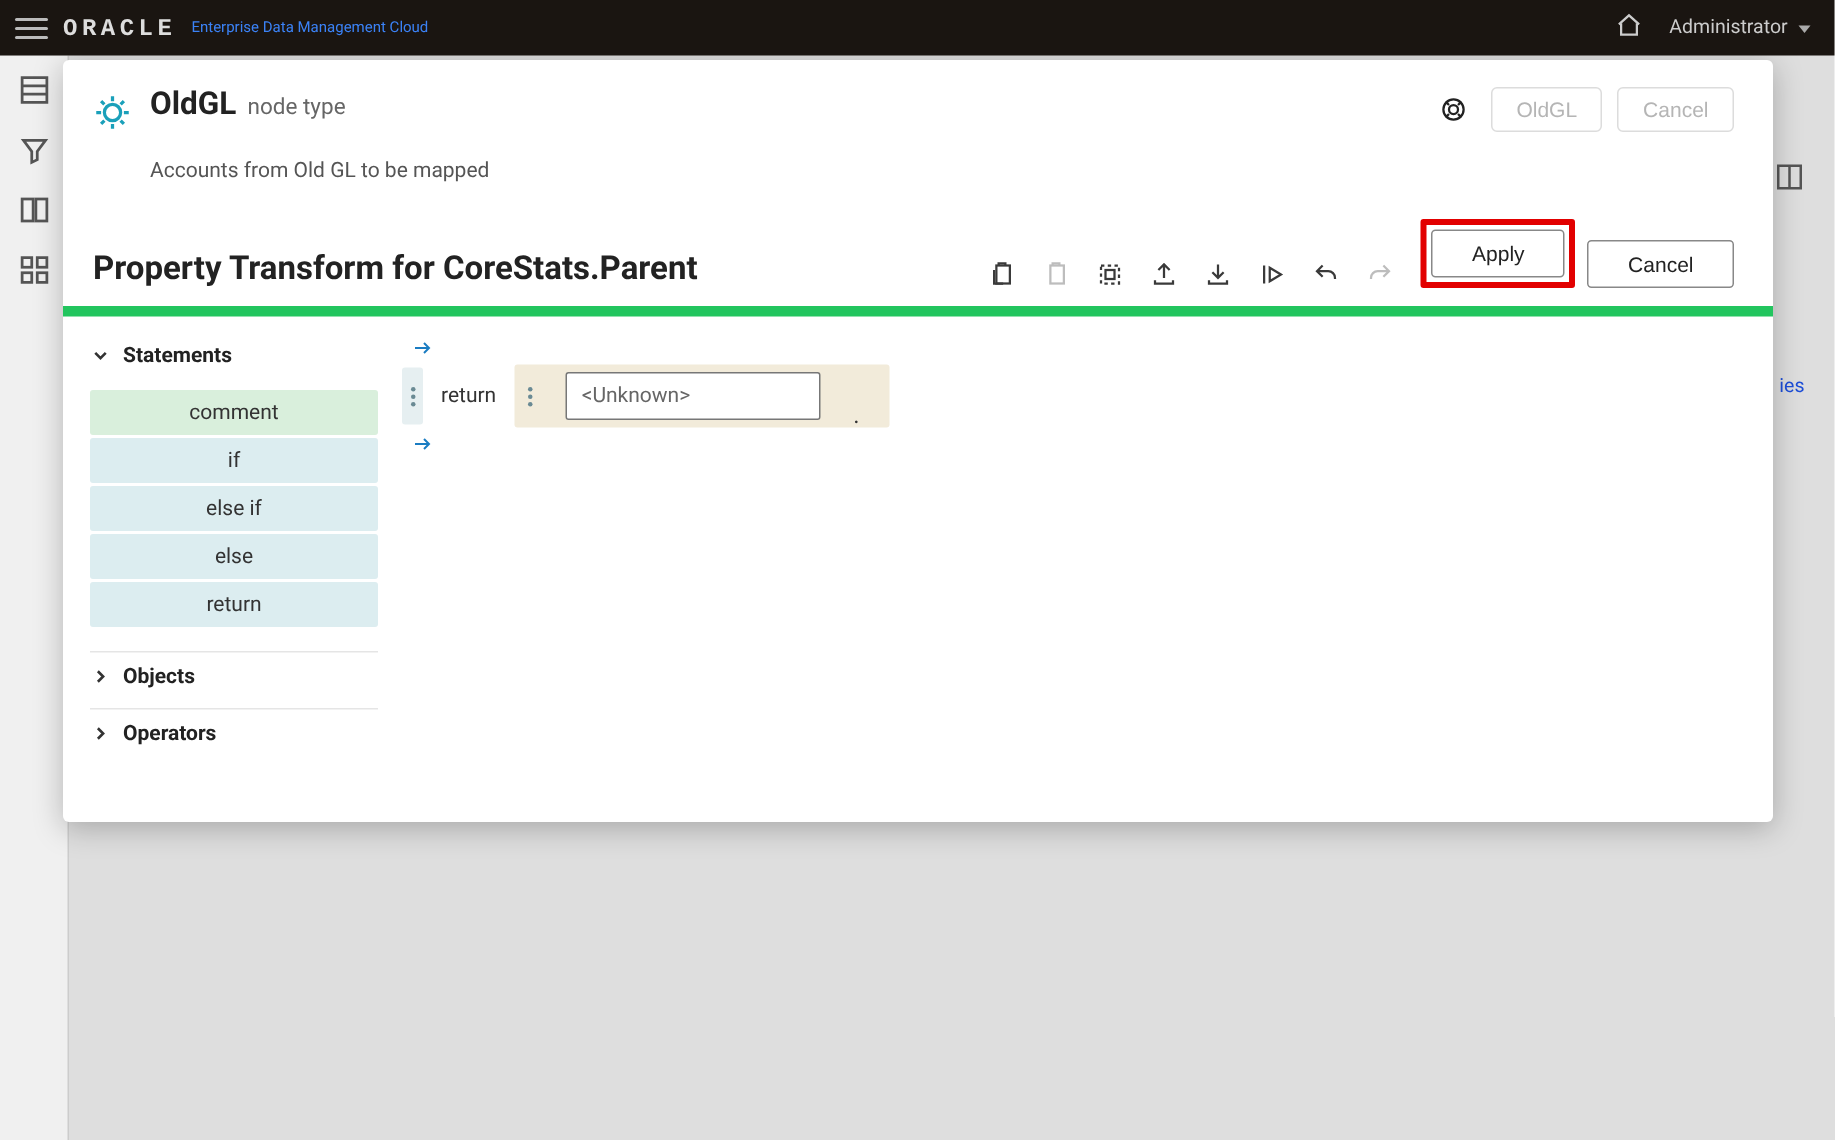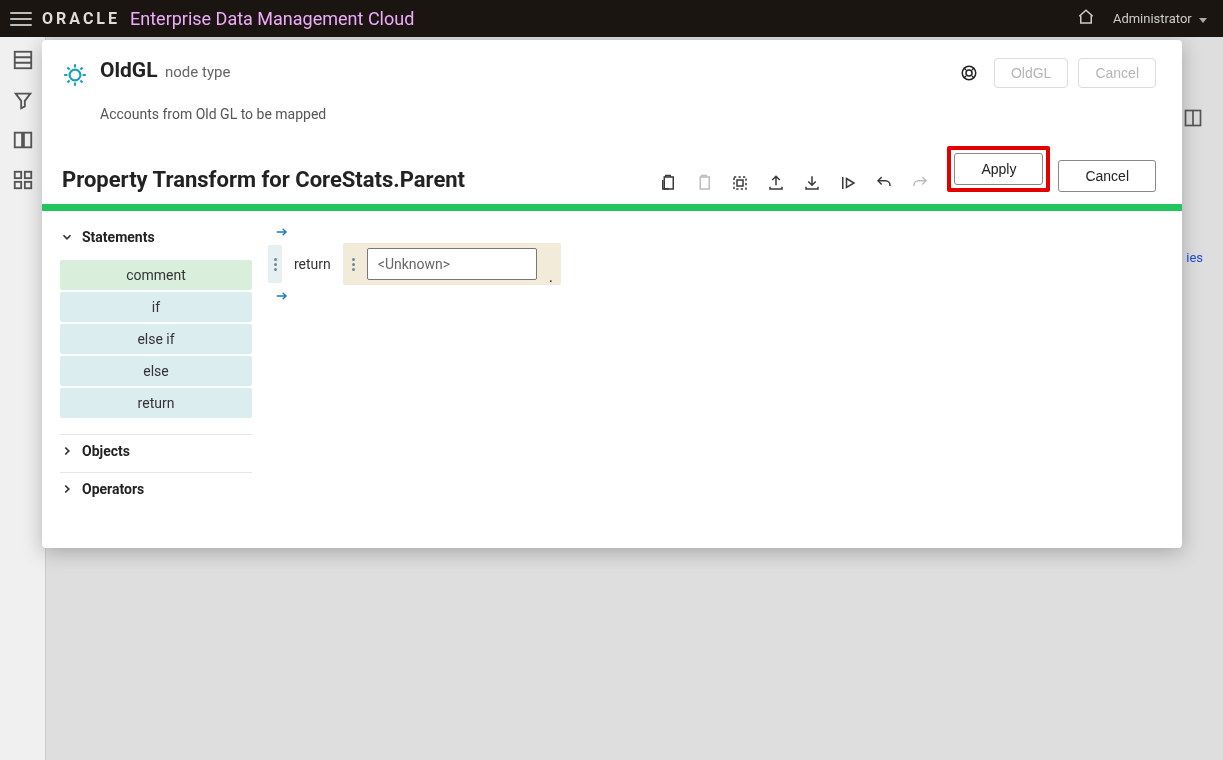--- a/index.html
+++ b/index.html
@@ -19,22 +19,22 @@
   position: absolute; top: 0; left: 0; right: 0;
   height: 37px;
   background: #1a1511;
   display: flex; align-items: center;
   color: #eee;
   padding: 0 10px;
   z-index: 100;
 }
 .hamburger { width: 22px; height: 22px; cursor: pointer; display:flex; flex-direction:column; justify-content:center; gap:4px; margin-right:10px;}
 .hamburger span { display:block; height:2px; background:#bbb; border-radius:1px;}
-.brand-logo { font-weight: bold; letter-spacing: 3px; font-size: 16px; color:#ddd; margin-right:10px;}
-.brand-product { font-size: 18px; color:#f0abfc; }
+.brand-logo { font-weight: bold; letter-spacing: 3px; font-size: 16px; color:#ddd; margin-right:10px;font-family:Liberation Mono, monospace;}
+.brand-product { font-size: 10px; color:#3b82f6; }
 .header-spacer { flex:1; }
 .home-icon { margin-right:18px; cursor:pointer; }
 .user-label { color:#ccc; font-size:13px; margin-right:6px;}
 .chevron { width:0;height:0;border-left:4px solid transparent;border-right:4px solid transparent;border-top:5px solid #aaa; display:inline-block; margin-left:4px;}
 
 
 .left-rail {
   position:absolute; top:37px; left:0; width:46px; bottom:0;
   background:#f0f0f0; border-right:1px solid #ccc;
   display:flex; flex-direction:column; align-items:center; padding-top:12px; gap:18px;
@@ -109,21 +109,21 @@
 .canvas {
   flex:1; padding:10px 20px 10px 8px; position:relative;
 }
 .arrow-slot { height:22px; display:flex; align-items:center; padding-left:14px;}
 .arrow-slot svg { width:16px; height:16px; color:#1a7cc2; cursor:pointer;}
 .stmt-row { display:flex; align-items:center; gap:6px; padding:0 0 0 8px;}
 .drag-dots { width:14px; display:flex; flex-direction:column; align-items:center; gap:2px; cursor:grab; padding:6px 2px;}
 .drag-dots.bg { background:#e6eff1; border-radius:2px; height:38px; justify-content:center;}
 .dot { width:3px; height:3px; background:#6a8a94; border-radius:50%;}
 .stmt-kw { font-size:14px; color:#333; padding:0 6px;}
-.expr-wrap { background:#f2ebda; padding:5px 8px 5px 4px; display:flex; align-items:flex-end; gap:6px; border-radius:2px;}
+.expr-wrap { background:#f2ebda; padding:5px 20px 5px 4px; display:flex; align-items:flex-end; gap:16px; border-radius:2px;}
 .expr-box {
   border:1px solid #777; background:#fff; border-radius:2px; min-width:170px; height:32px; display:flex; align-items:center; padding:0 10px; color:#666; font-size:14px; cursor:pointer;
 }
 .expr-term { color:#333; margin-left:6px; font-size:16px; position:relative; top:6px;}
 
 </style>
 </head>
 <body>
 
 <div class="global-header">

